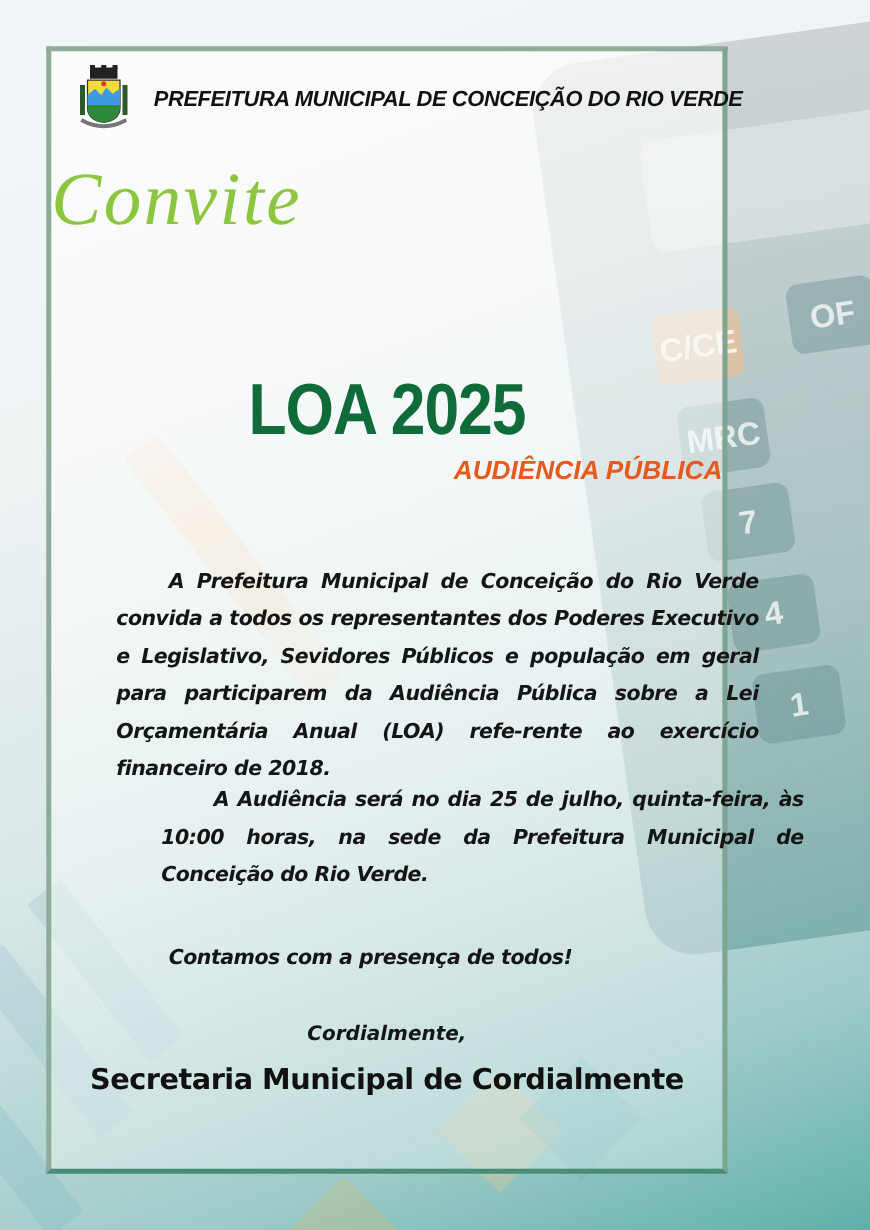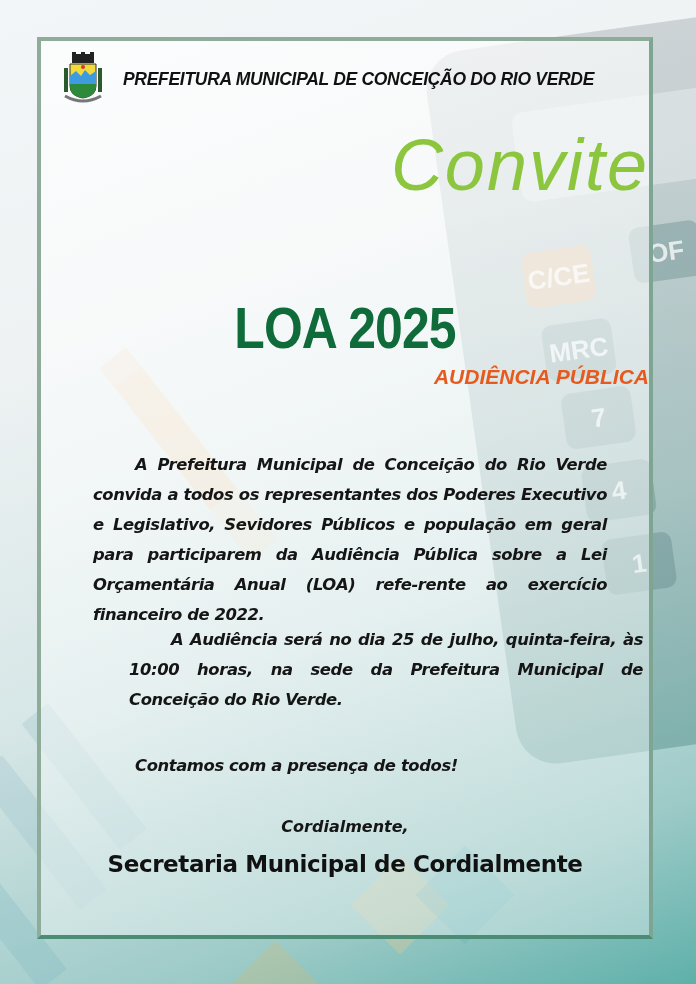--- a/index.html
+++ b/index.html
@@ -25,39 +25,39 @@
       display: flex; align-items: center; justify-content: center;
     }
     .key.orange { background: rgba(240,190,140,0.6); }
     .bar {
       position: absolute; width: 34px; transform: rotate(-38deg); transform-origin: bottom left;
       border-radius: 2px;
     }
     .diamond { position: absolute; width: 70px; height: 70px; transform: rotate(45deg); }
 
     .frame {
-      position: absolute; left: 37px; top: 37px; width: 616px; height: 902px;
+      position: absolute; left: 37px; top: 37px; width: 545px; height: 902px;
       border: 4px solid #8fac9b; box-sizing: border-box;
       border-bottom-color: #4a8d74; border-right-color: #7ea592;
       background: linear-gradient(160deg, rgba(255,255,255,0.72) 0%, rgba(250,252,252,0.6) 45%, rgba(220,236,235,0.45) 100%);
       padding-left: 14px;
     }
     .header {
       position: absolute; left: 20px; top: 10px; right: 10px; height: 56px;
       display: flex; align-items: center;
     }
     .crest { width: 44px; height: 54px; margin-right: 18px; flex-shrink: 0; }
     .header-title {
       font-family: "Liberation Sans", sans-serif; font-weight: bold; font-style: italic;
       font-size: 17.5px; color: #111; letter-spacing: -0.3px; white-space: nowrap;
     }
     .convite {
-      position: absolute; left: 0; right: 0; top: 88px; text-align: right;
-      font-family: Liberation Sans, sans-serif; font-style: italic;
-      font-size: 72px; color: #8cc63f; font-weight: normal; letter-spacing: 2px;
+      position: absolute; left: 0; right: 0; top: 88px; text-align: left;
+      font-family: Liberation Serif, serif; font-style: italic;
+      font-size: 60px; color: #8cc63f; font-weight: normal; letter-spacing: 2px;
       line-height: 1;
     }
     .loa {
       position: absolute; left: 0; right: 0; top: 258px; text-align: center;
       font-family: "Liberation Sans", sans-serif; font-weight: bold;
       font-size: 58px; color: #0f6b3a; line-height: 1; letter-spacing: -1px;
       transform: scaleX(0.86);
     }
     .audiencia {
       position: absolute; left: 0; right: 0; top: 325px; text-align: right;
@@ -123,19 +123,19 @@
       <rect x="37" y="16" width="4" height="24" fill="#2d5a2d"></rect>
       <path d="M4 44 Q22 54 40 44" stroke="#777" stroke-width="3" fill="none"></path>
     </svg>
     <div class="header-title">PREFEITURA MUNICIPAL DE CONCEIÇÃO DO RIO VERDE</div>
   </div>
 
   <div class="convite">Convite</div>
   <div class="loa">LOA 2025</div>
   <div class="audiencia">AUDIÊNCIA PÚBLICA</div>
 
-  <div class="body-text p1 indent">A Prefeitura Municipal de Conceição do Rio Verde convida a todos os representantes dos Poderes Executivo e Legislativo, Sevidores Públicos e população em geral para participarem da Audiência Pública sobre a Lei Orçamentária Anual (LOA) refe-rente ao exercício financeiro de 2022.</div>
+  <div class="body-text p1 indent">A Prefeitura Municipal de Conceição do Rio Verde convida a todos os representantes dos Poderes Executivo e Legislativo, Sevidores Públicos e população em geral para participarem da Audiência Pública sobre a Lei Orçamentária Anual (LOA) refe-rente ao exercício financeiro de 2018.</div>
   <div class="body-text p2 indent">A Audiência será no dia 25 de julho, quinta-feira, às 10:00 horas, na sede da Prefeitura Municipal de Conceição do Rio Verde.</div>
   <div class="body-text p3 indent">Contamos com a presença de todos!</div>
 
   <div class="cordial">Cordialmente,</div>
   <div class="secretaria">Secretaria Municipal de Cordialmente</div>
 </div>
 
 </body></html>

